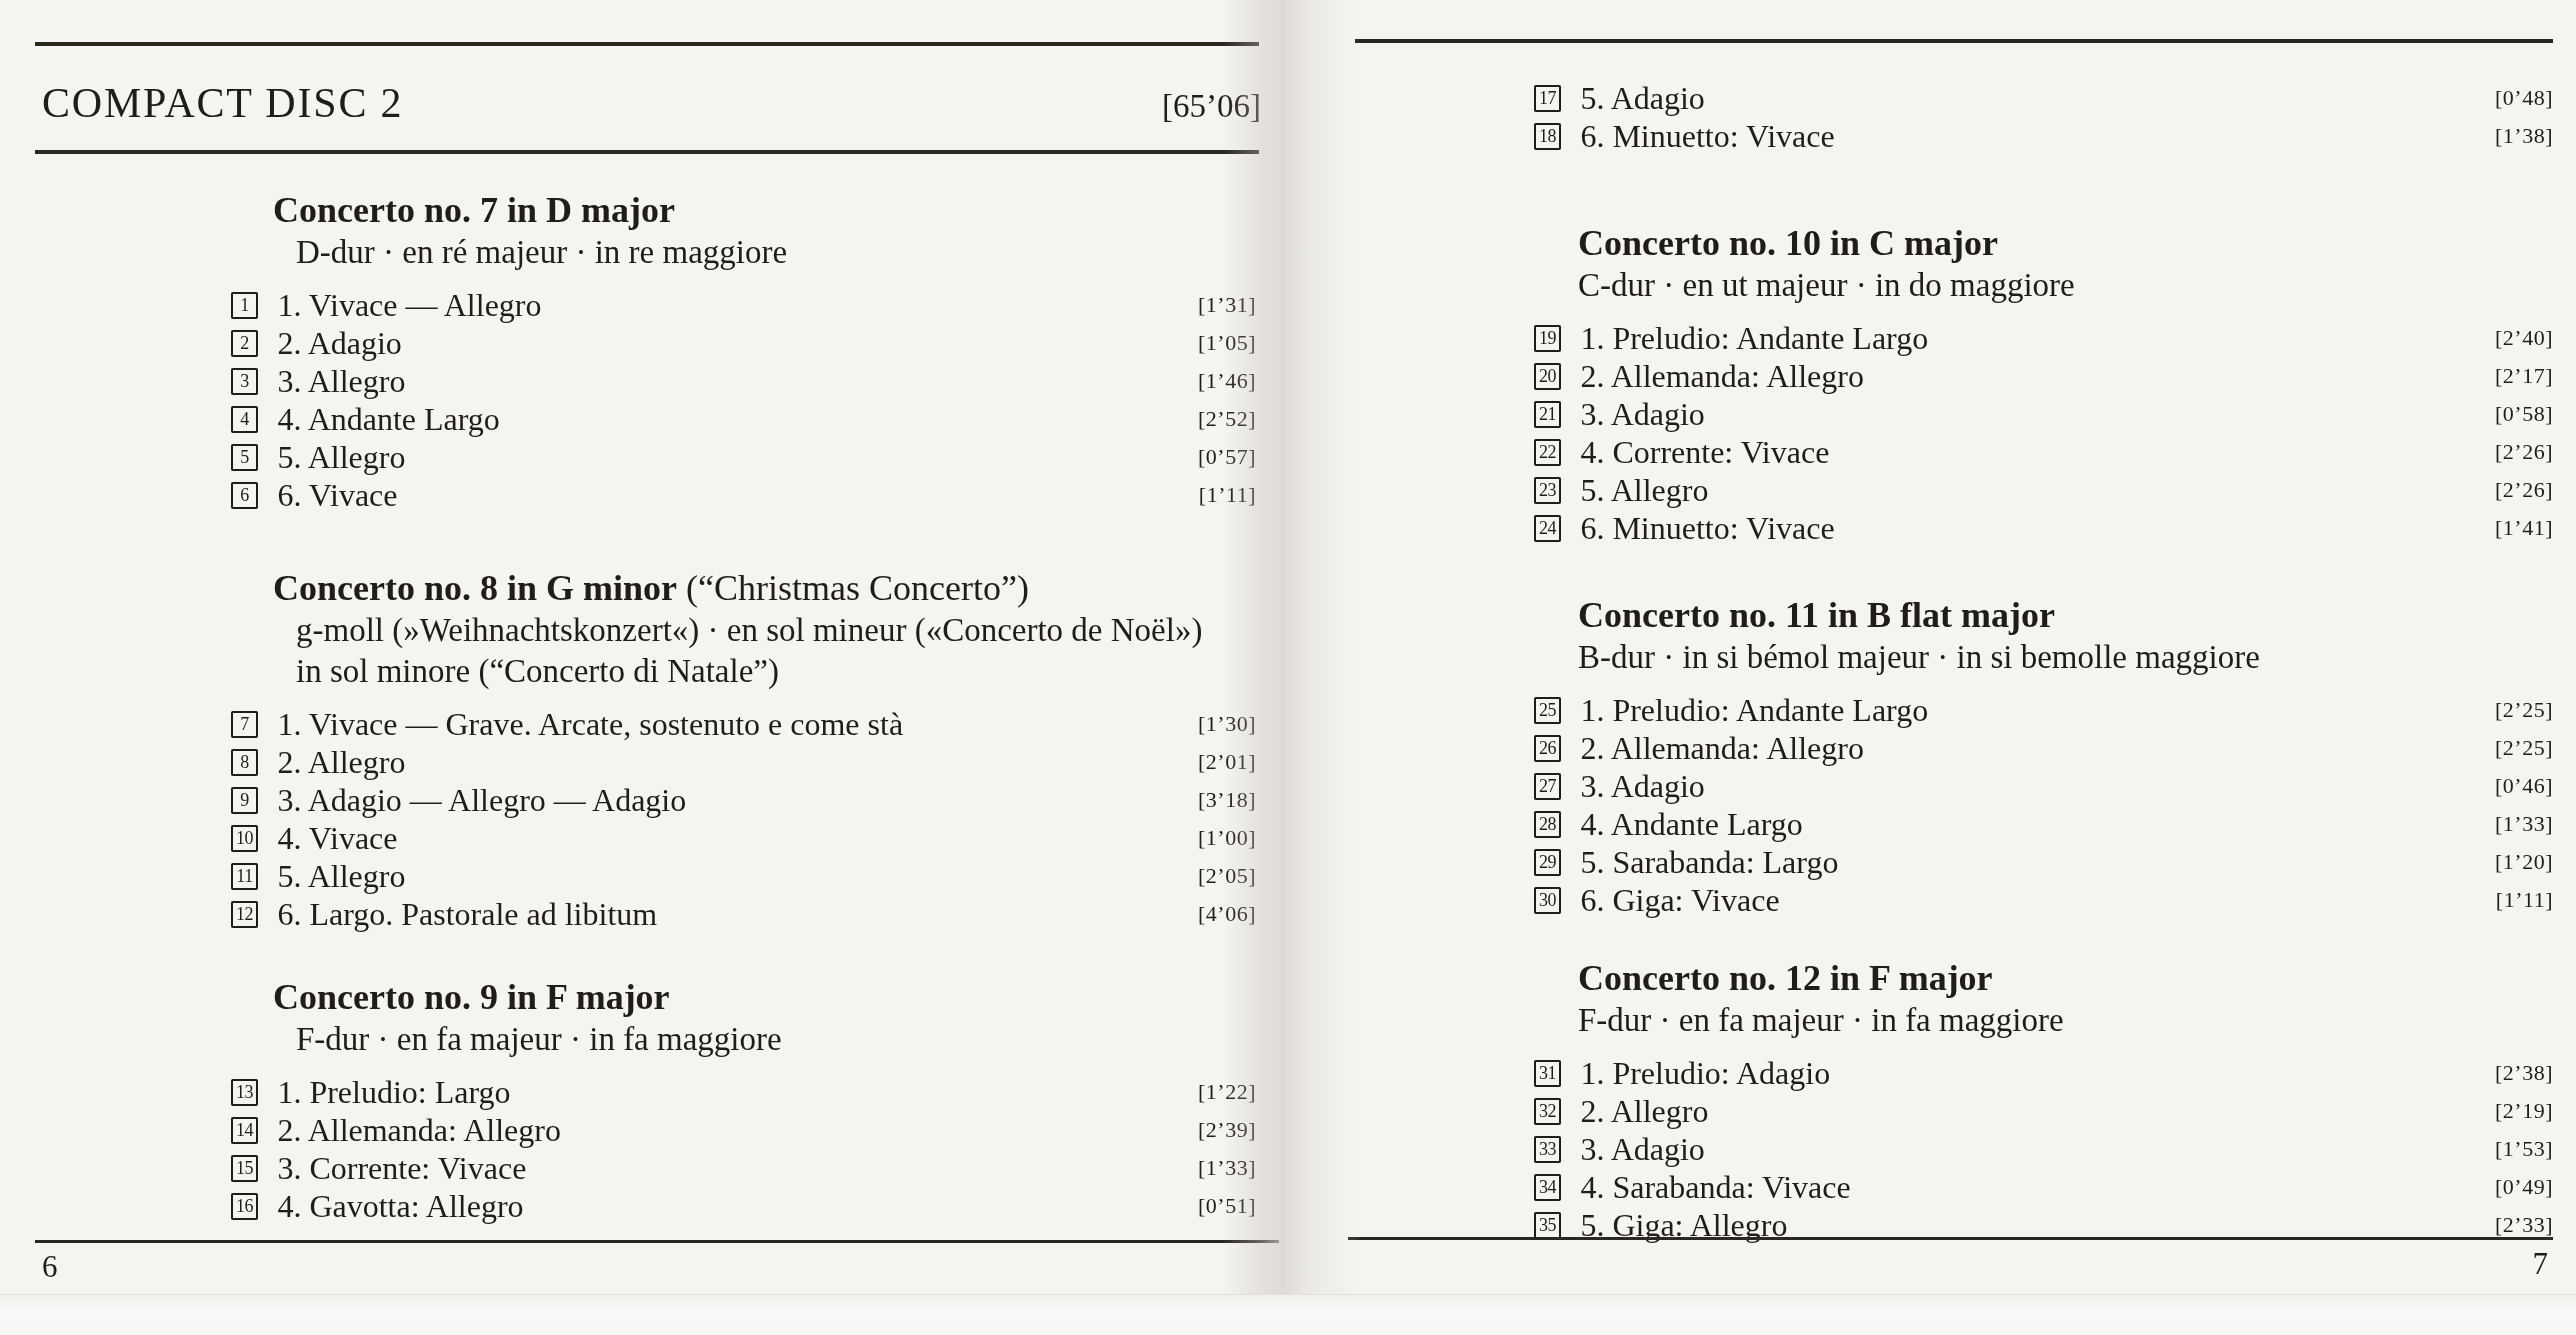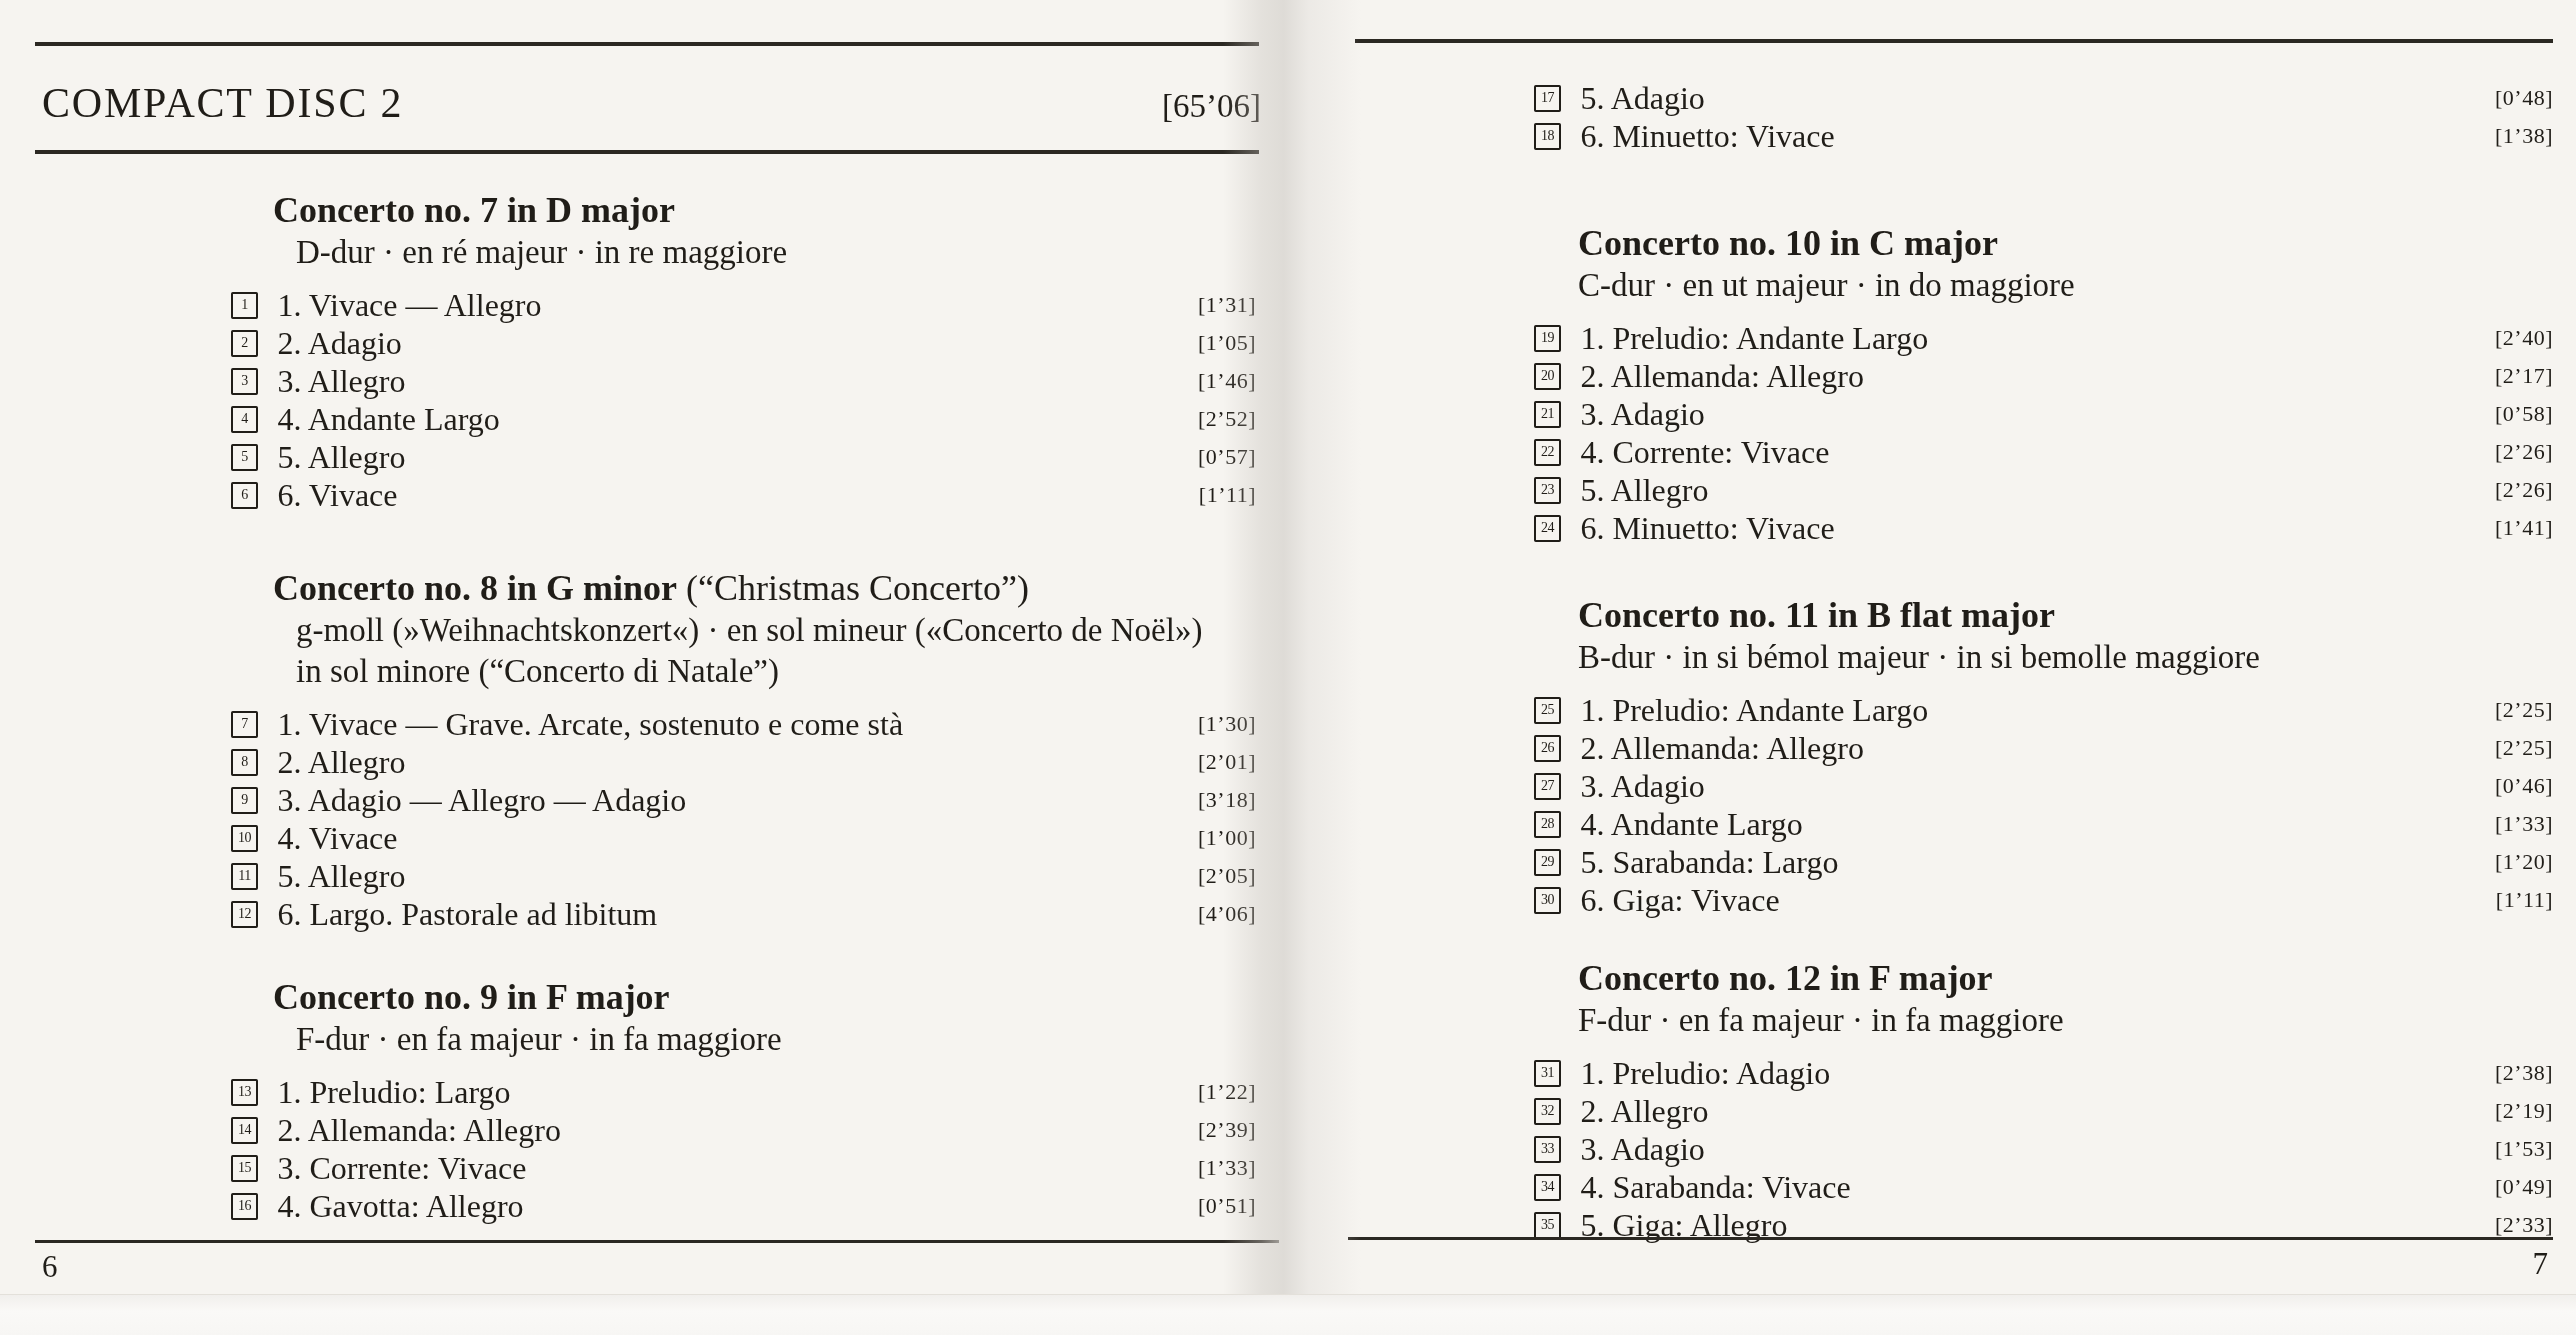--- a/index.html
+++ b/index.html
@@ -55,21 +55,21 @@
   .concerto-subtitle{margin-left:65px;font-size:33px;line-height:41px;}
   .page-right .concerto-subtitle{margin-left:44px;}
 
   .track-list{margin-top:13px;}
   .section > .track-list:first-child{margin-top:0;}
   .track-row{display:flex;align-items:center;height:38px;}
   .track-number-box{
     width:27px;height:27px;box-sizing:border-box;flex:none;
     border:2.3px solid var(--ink);border-radius:1.8px;
     display:flex;align-items:center;justify-content:center;
-    font-size:14px;letter-spacing:-0.5px;margin-right:19.4px;
+    font-size:18px;letter-spacing:-0.5px;margin-right:19.4px;
   }
   .track-title{flex:1;font-size:32px;white-space:nowrap;}
   .track-time{font-size:22px;letter-spacing:0.5px;}
 
   .page-number{position:absolute;font-size:31px;}
   .pn-left{top:1249px;left:42px;}
   .pn-right{top:1246px;right:28px;}
 
   .gutter-shadow{
     position:absolute;top:0;left:1223px;width:138px;height:1304px;pointer-events:none;

